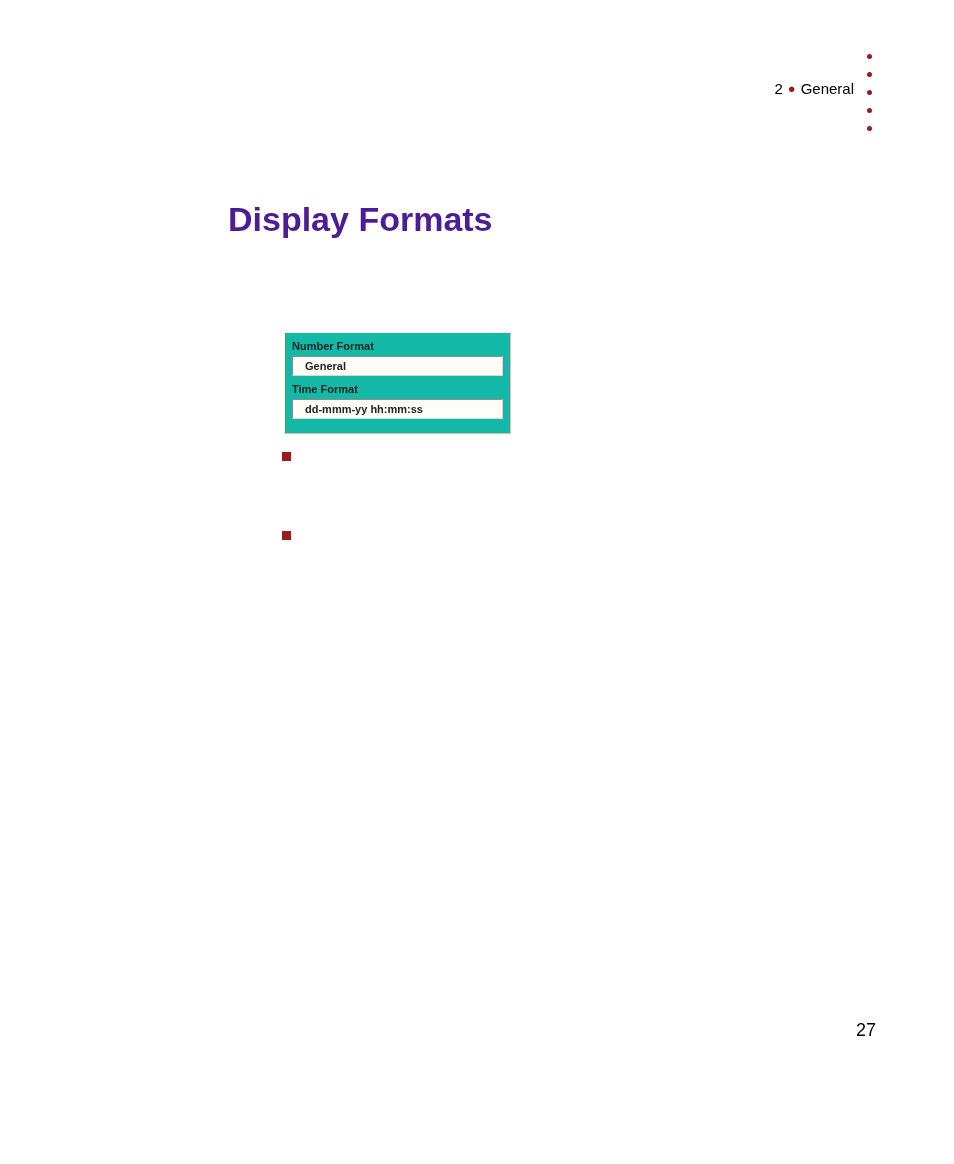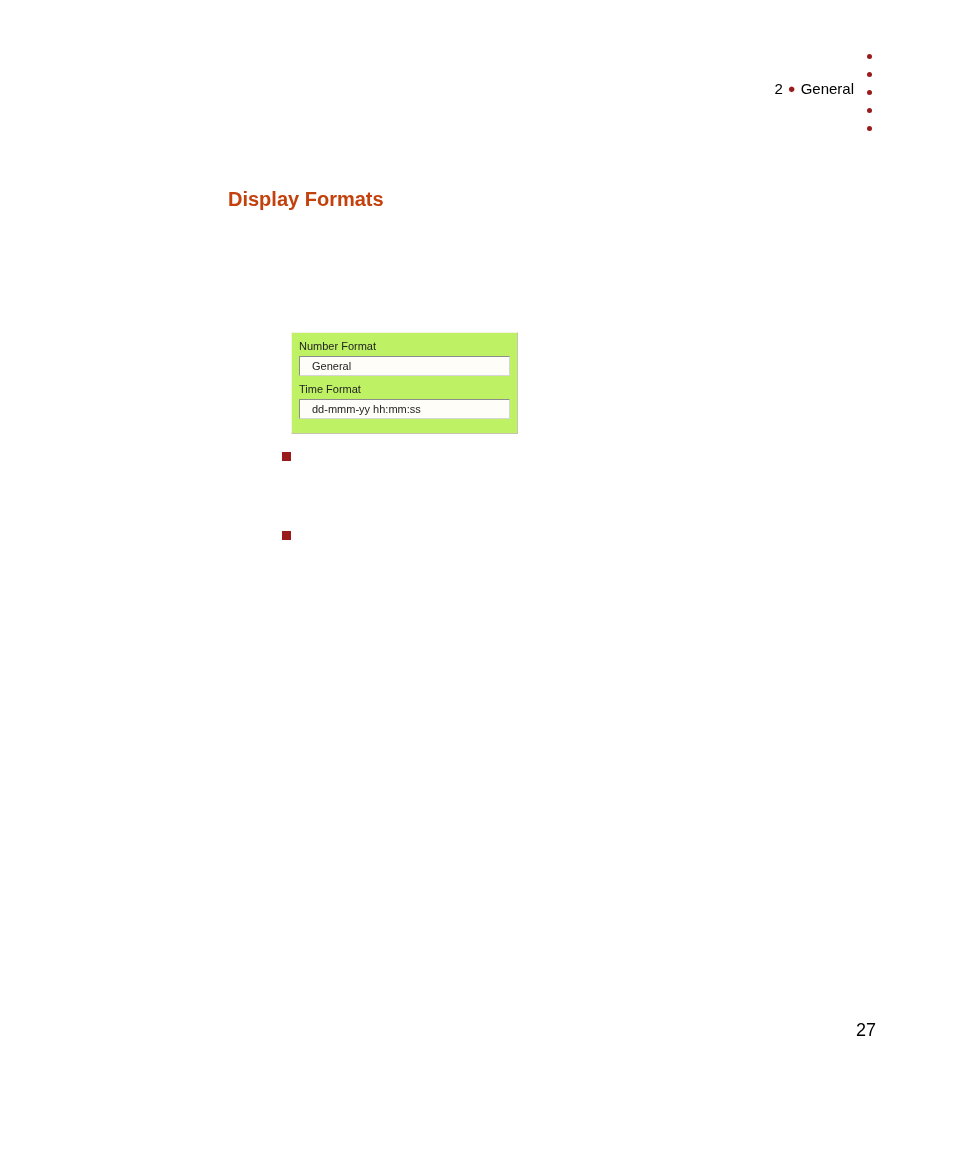--- a/index.html
+++ b/index.html
@@ -40,37 +40,38 @@
     gap: 13px;
   }
   .dots-col .d {
     width: 5px;
     height: 5px;
     border-radius: 50%;
     background: #9a1b1b;
   }
   .title {
     position: absolute;
-    top: 188px;
+    top: 200px;
     left: 228px;
-    font-size: 20px;
+    font-size: 34px;
     font-weight: 700;
-    color: #c2410c;
+    color: #4c1d95;
     font-family: Verdana, Tahoma, sans-serif;
   }
   .panel {
     position: absolute;
     top: 332px;
-    left: 291px;
+    left: 284px;
     width: 225px;
     height: 100px;
-    background: #bef264;
+    background: #14b8a6;
     border: 1px solid #c9c3af;
     border-top-color: #f6f2e4;
     border-left-color: #f6f2e4;
+    font-weight: bold;
   }
   .panel .lbl {
     font-family: Tahoma, Verdana, sans-serif;
     font-size: 11px;
     color: #222;
     padding: 7px 7px 4px 7px;
   }
   .panel .field {
     margin: 0 7px 0 7px;
     height: 18px;

